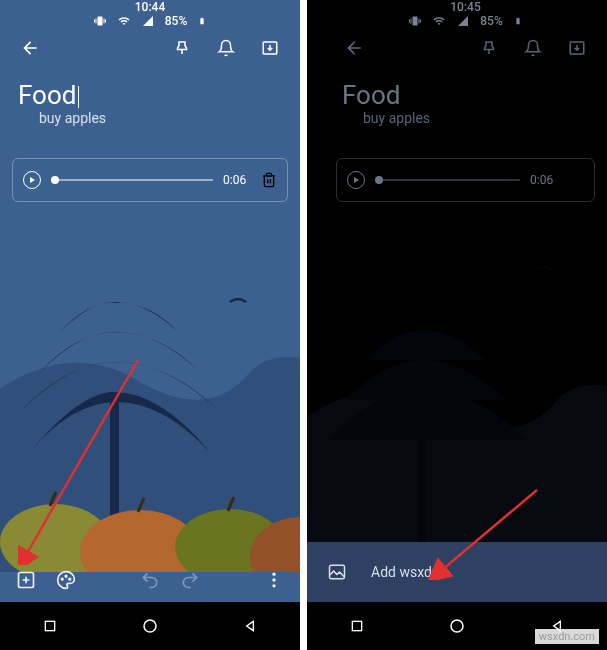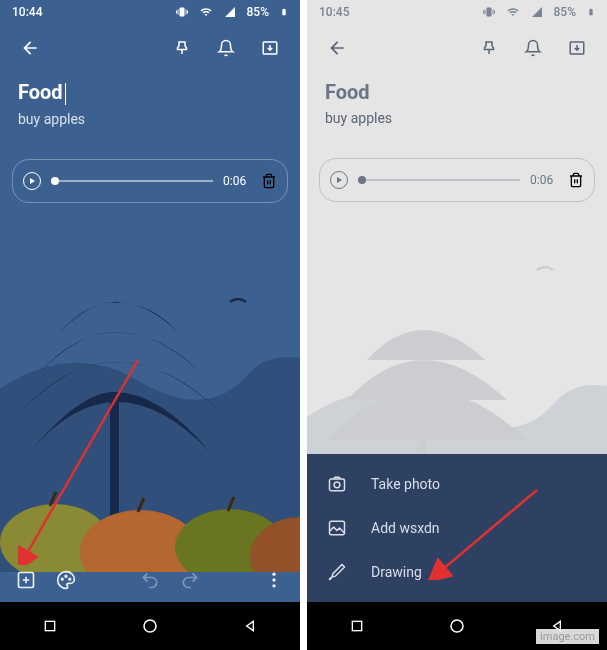--- a/index.html
+++ b/index.html
@@ -11,32 +11,33 @@
   background: #fff;
   position: relative;
 }
 .screen {
   width: 300px;
   height: 650px;
   position: relative;
   overflow: hidden;
 }
 .screen.left { background: #3c6191; }
-.screen.right { background: #e5e5e5; }
+.screen.right { background: #000000; padding-left: 17px; }
 .gap { width: 7px; background: #fff; }
 
 .status-bar {
   height: 24px;
   display: flex;
   justify-content: space-between;
   align-items: center;
   padding: 0 12px;
   color: #fff;
   font-size: 12px;
   font-weight: 500;
+  flex-direction: column;
 }
 .right .status-bar { color: #7a8494; }
 .status-icons { display: flex; gap: 11px; align-items: center; }
 
 .top-bar {
   height: 48px;
   display: flex;
   align-items: center;
   padding: 0 12px;
   gap: 8px;
@@ -48,45 +49,45 @@
   display: flex;
   align-items: center;
   justify-content: center;
   color: #fff;
   cursor: pointer;
 }
 .right .icon-btn { color: #5a6576; }
 
 .note-content { padding: 8px 18px; }
 .note-title {
-  font-size: 20px;
+  font-size: 26px;
   color: #fff;
-  font-weight: 700;
-  margin-bottom: 6px;
+  font-weight: 400;
 }
 .right .note-title { color: #6a7688; }
 .cursor {
   display: inline-block;
   width: 1px;
   height: 22px;
   background: #fff;
   vertical-align: middle;
   margin-left: 2px;
 }
 .note-body {
   font-size: 14px;
   color: #d9e0ea;
+  margin-left: 21px;
 }
 .right .note-body { color: #5a6576; }
 
 .audio-player {
   margin: 24px 12px 0;
   height: 44px;
   border: 1px solid rgba(255,255,255,0.3);
-  border-radius: 17px;
+  border-radius: 6px;
   display: flex;
   align-items: center;
   padding: 0 10px;
   gap: 10px;
 }
 .right .audio-player { border-color: rgba(120,130,150,0.35); }
 .play-btn {
   width: 18px; height: 18px;
   border: 1.5px solid #fff;
   border-radius: 50%;
@@ -422,43 +423,25 @@
       <path d="M60 150 Q114 90 178 150"></path>
       <path d="M40 190 Q114 110 200 190"></path>
       <path d="M20 230 Q114 130 220 230"></path>
     </g>
   </svg>
 
   <div class="menu">
     <div class="menu-item">
       <span class="micon">
           <svg width="20" height="20" viewBox="0 0 24 24" fill="none" stroke="currentColor" stroke-width="1.8">
-            <rect x="3" y="6" width="18" height="14" rx="2"></rect>
-            <circle cx="12" cy="13" r="3.5"></circle>
-            <path d="M8 6l1.5-2h5L16 6"></path>
-          </svg>
-        </span>
-      <span>Take photo</span>
-    </div>
-    <div class="menu-item">
-      <span class="micon">
-          <svg width="20" height="20" viewBox="0 0 24 24" fill="none" stroke="currentColor" stroke-width="1.8">
             <rect x="3" y="4" width="18" height="16" rx="2"></rect>
             <path d="M3 16l5-5 4 4 3-3 6 6"></path>
           </svg>
         </span>
       <span>Add wsxdn</span>
-    </div>
-    <div class="menu-item">
-      <span class="micon">
-          <svg width="20" height="20" viewBox="0 0 24 24" fill="none" stroke="currentColor" stroke-width="1.8">
-            <path d="M18 3l3 3-11 11-4 1 1-4L18 3zM6 18c-1 1-3 1-3 3 2 0 2-2 3-3z"></path>
-          </svg>
-        </span>
-      <span>Drawing</span>
     </div>
   </div>
 
   <div class="nav-bar">
     <div class="nav-btn">
         <svg width="16" height="16" viewBox="0 0 24 24" fill="none" stroke="currentColor" stroke-width="2">
           <rect x="5" y="5" width="14" height="14"></rect>
         </svg>
       </div>
     <div class="nav-btn">
@@ -476,13 +459,13 @@
   <svg class="arrow" style="left:120px;top:480px;width:120px;height:100px;">
     <defs>
         <marker id="ah2" markerWidth="10" markerHeight="10" refX="2" refY="5" orient="auto">
           <path d="M0 0 L10 5 L0 10 Z" fill="#e03030"></path>
         </marker>
       </defs>
     <line x1="110" y1="10" x2="15" y2="90" stroke="#e03030" stroke-width="2.5" marker-end="url(#ah2)"></line>
   </svg>
 </div>
 
-<div class="watermark">image.com</div>
+<div class="watermark">wsxdn.com</div>
 
 </body></html>

